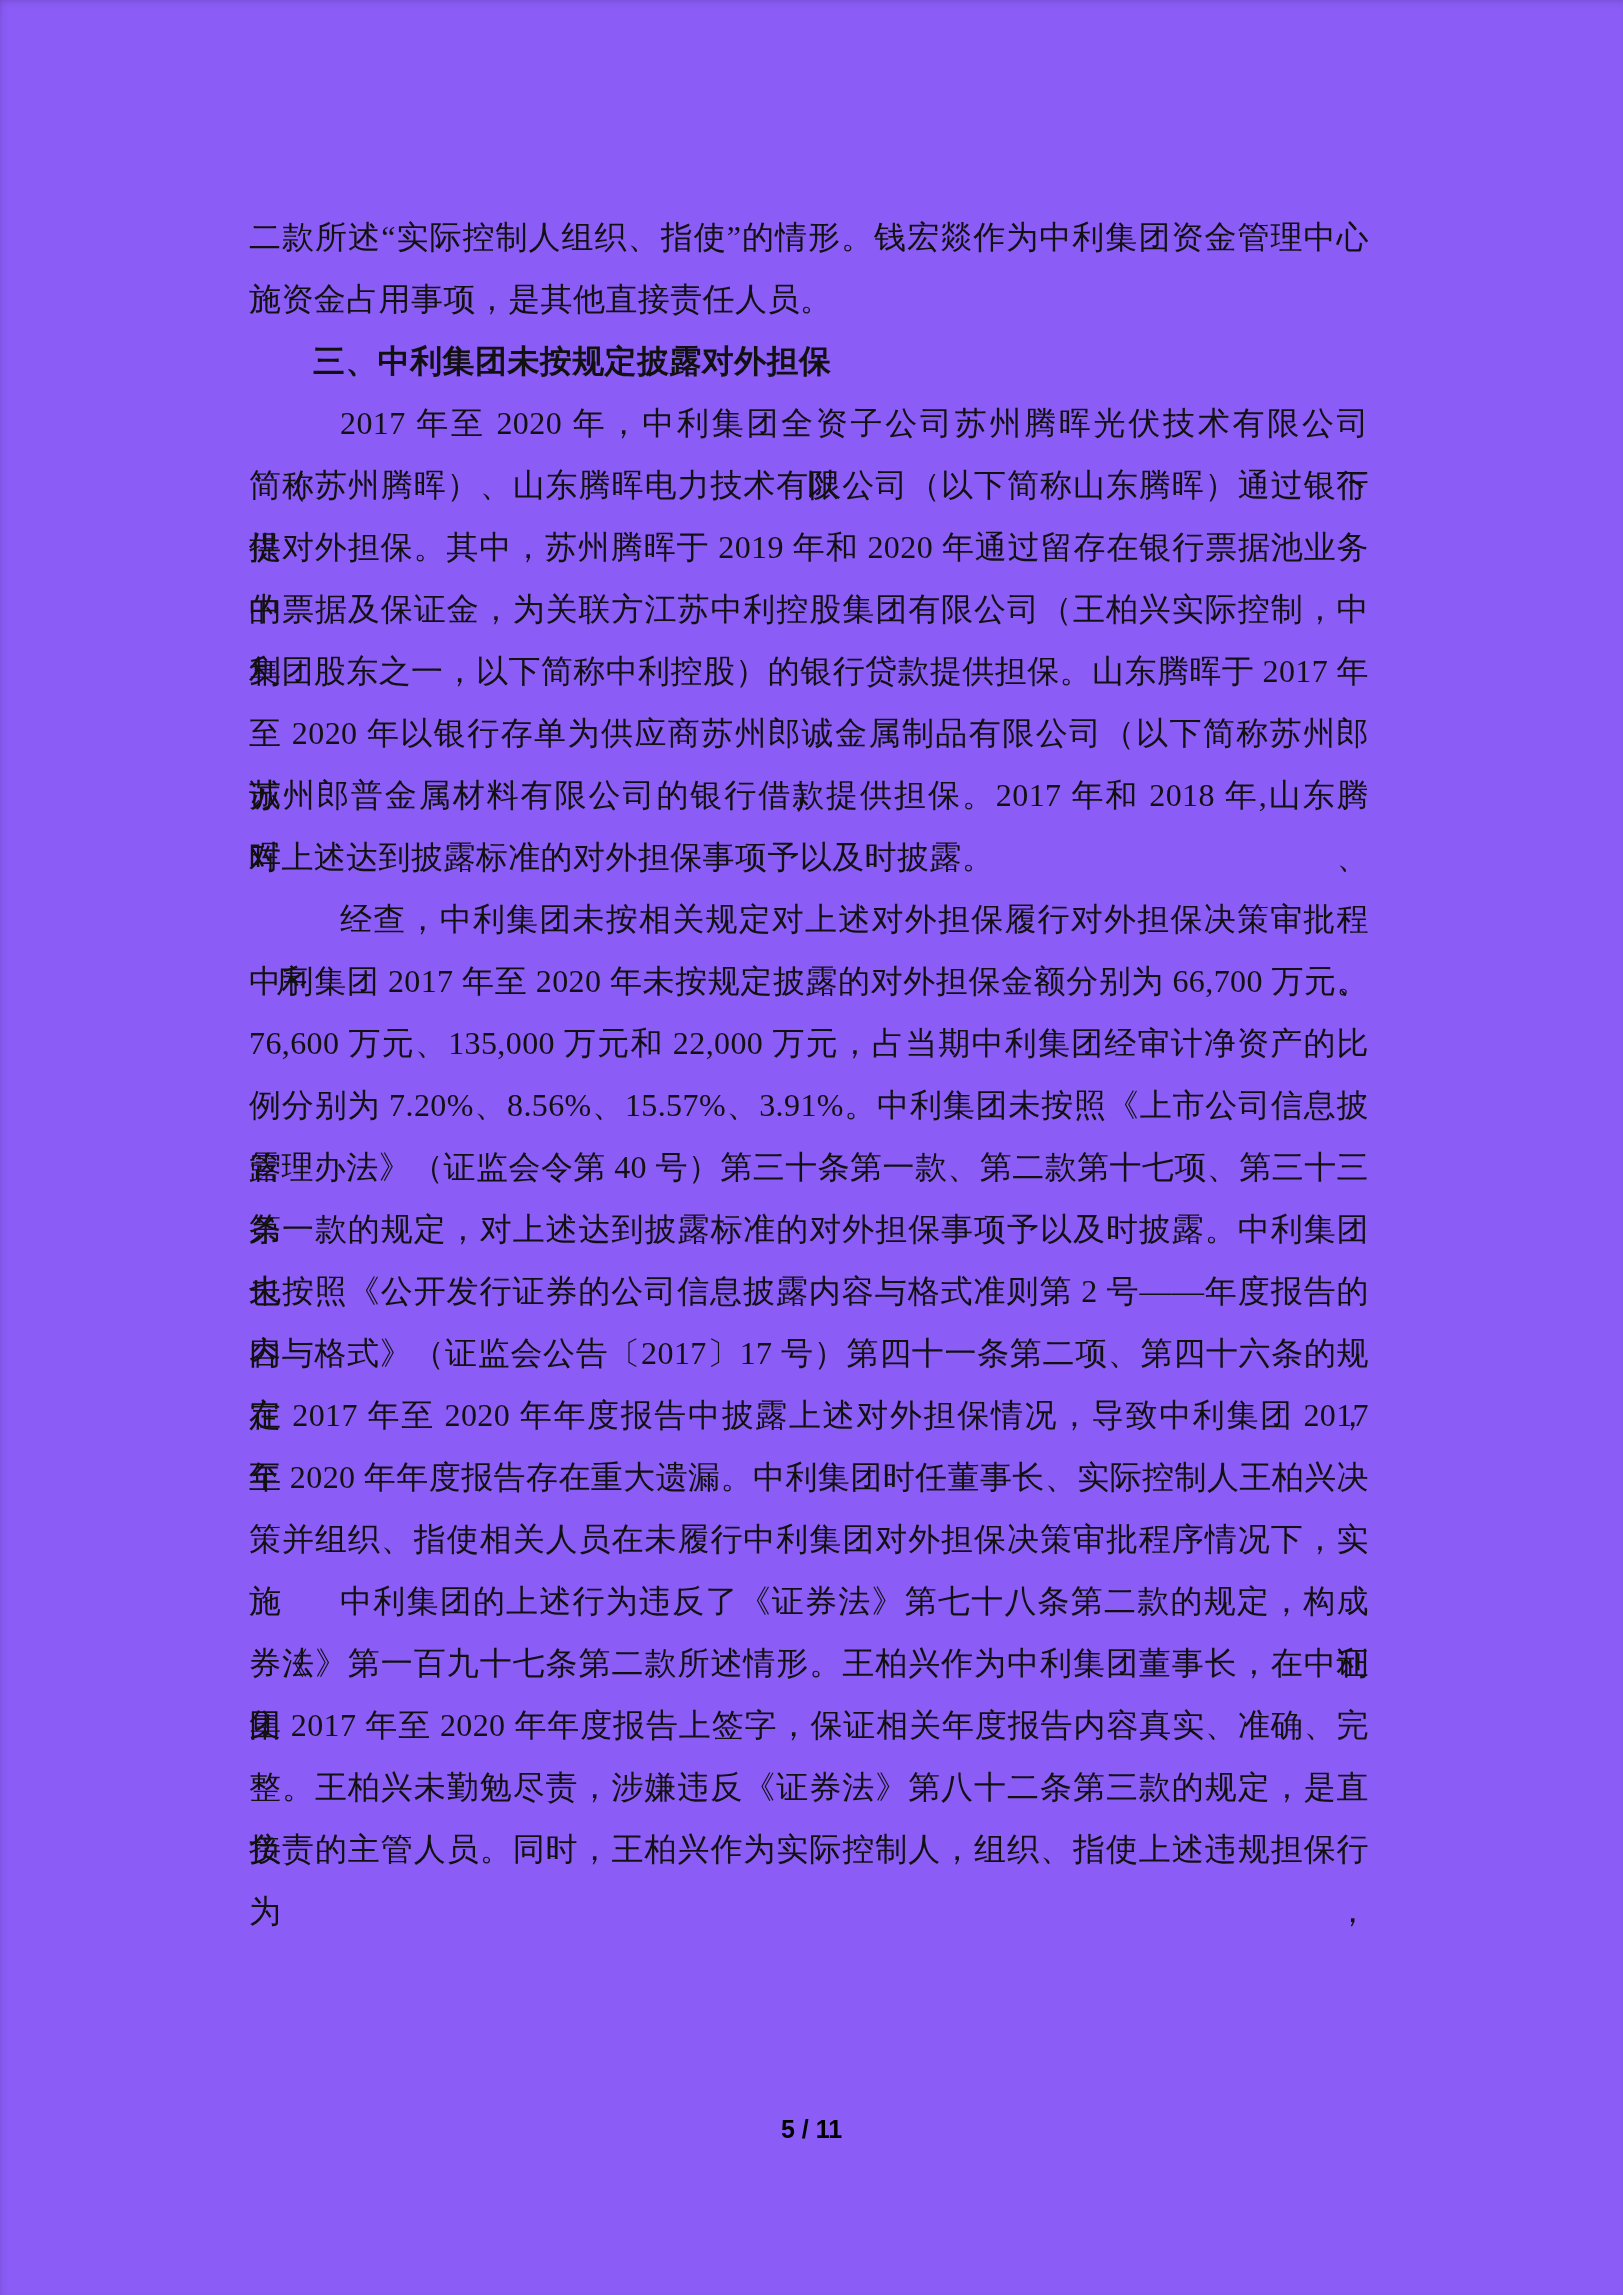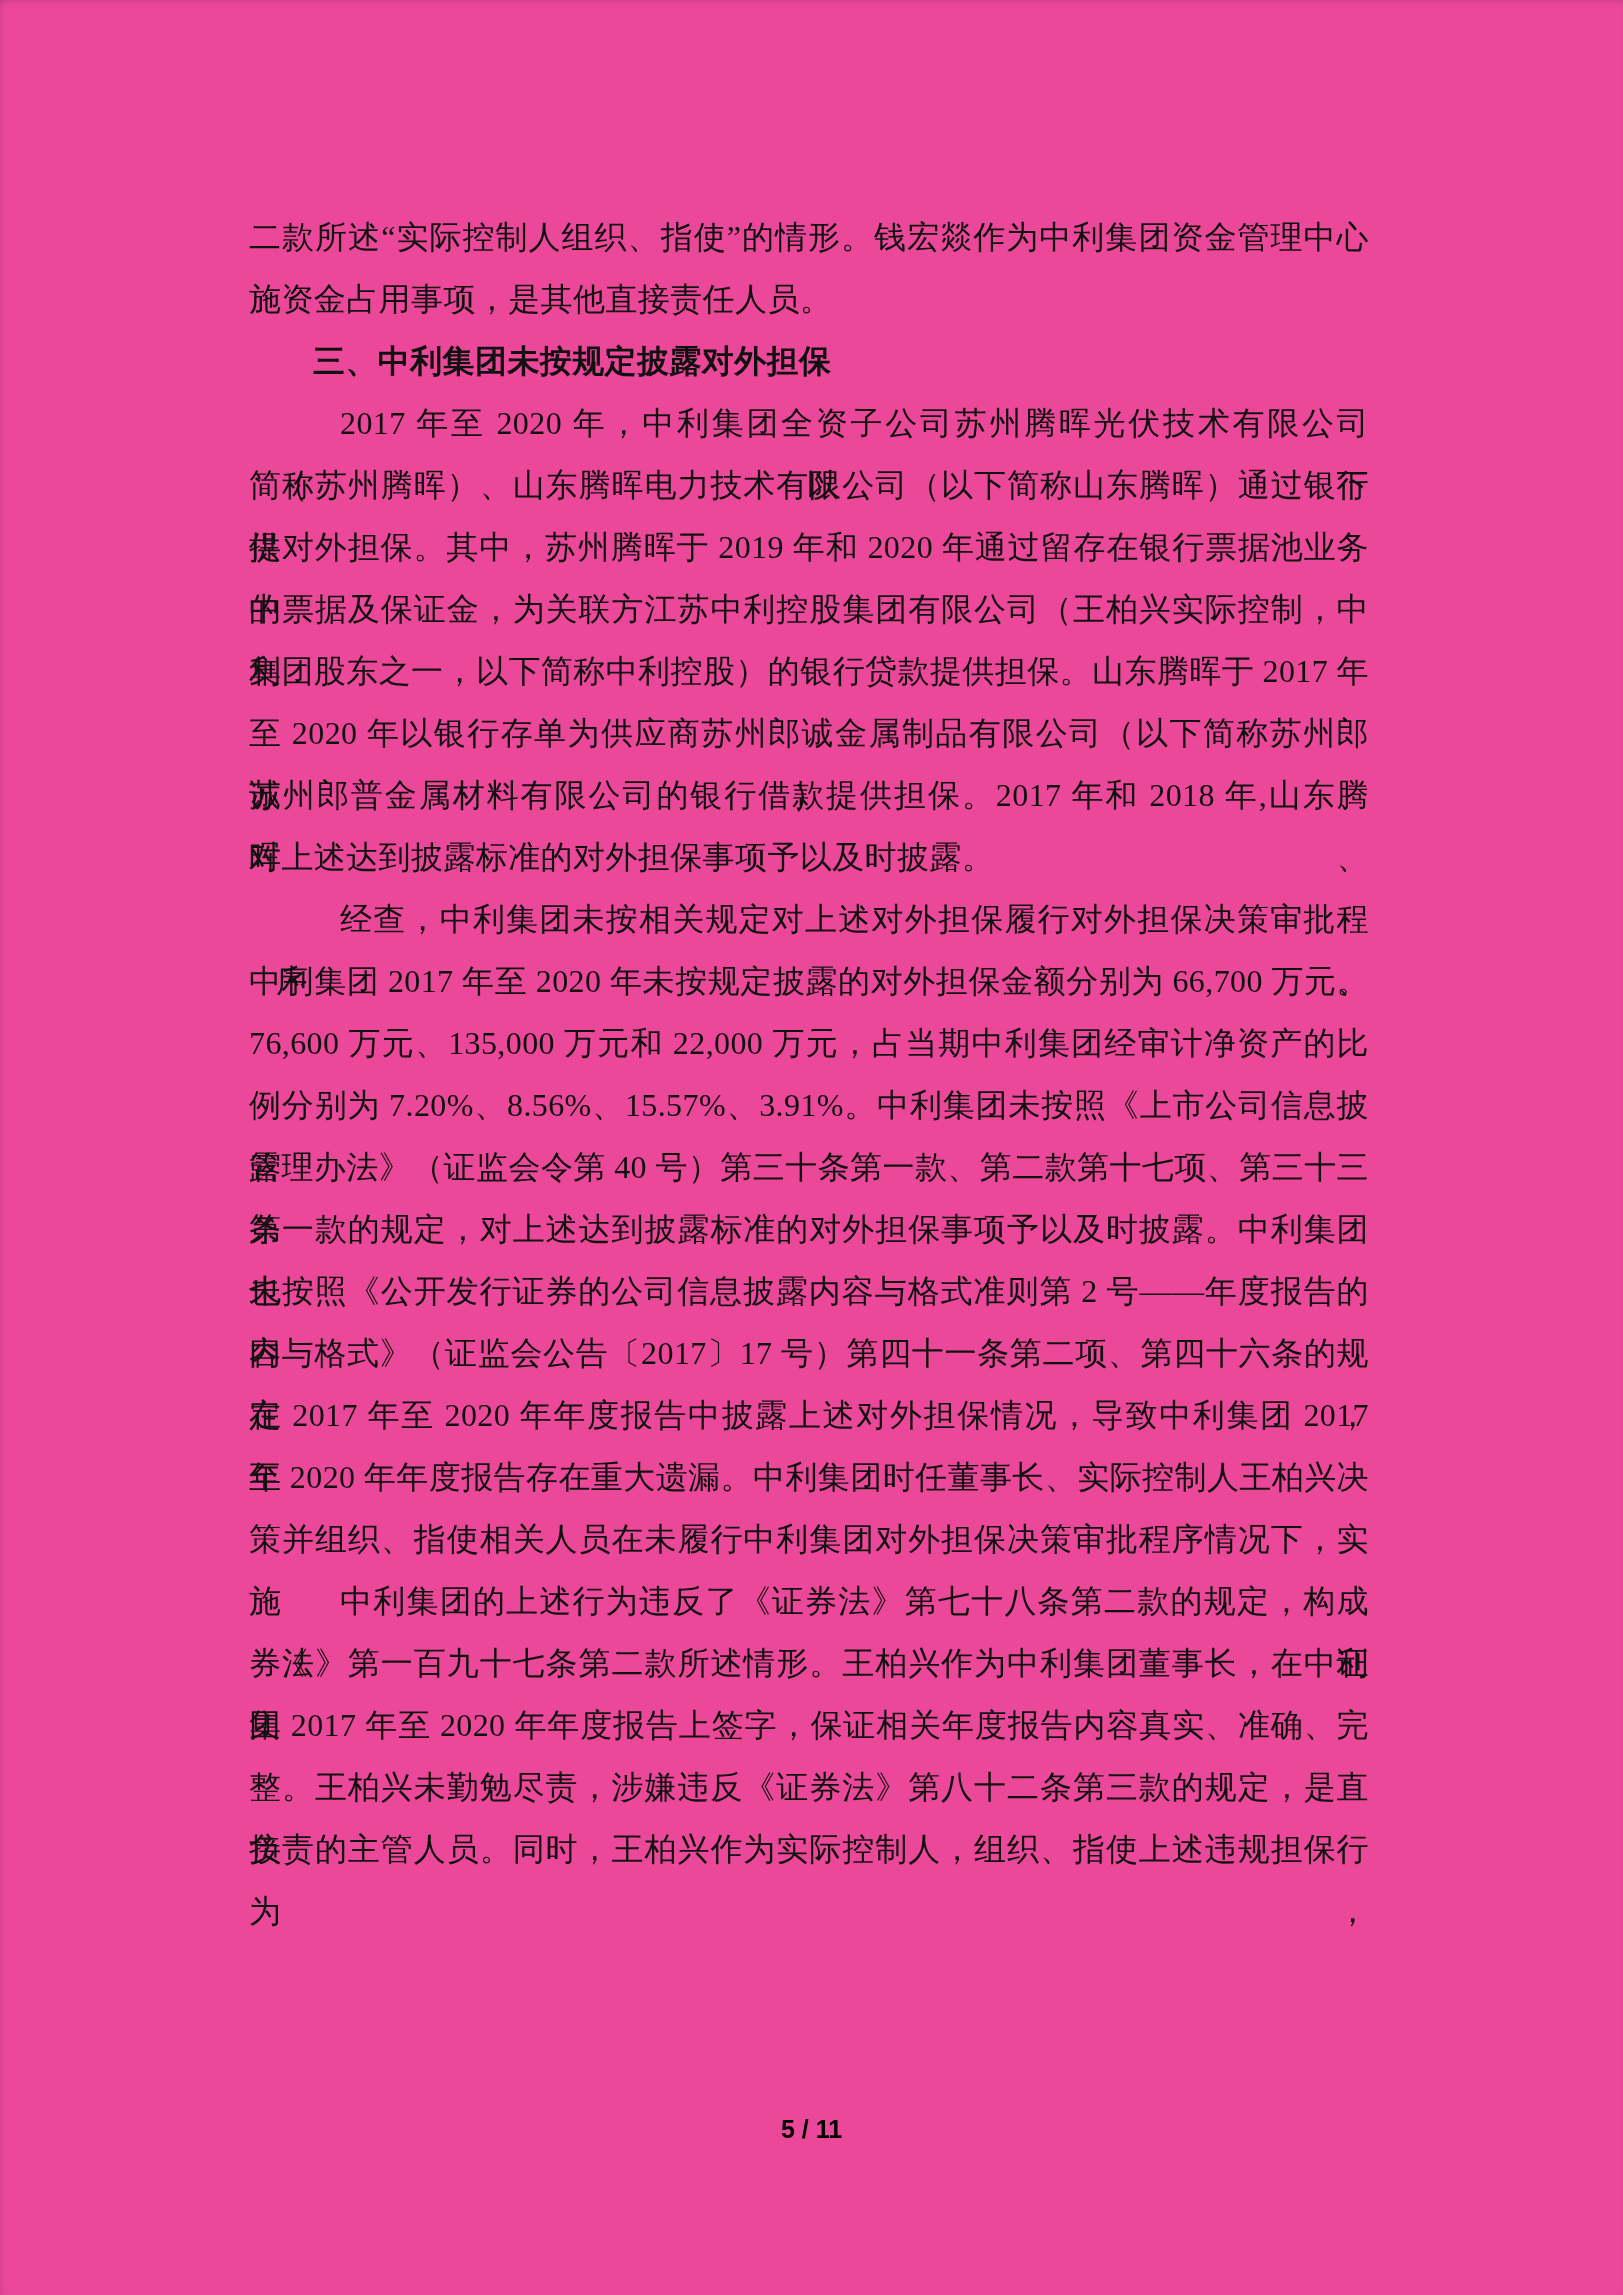--- a/index.html
+++ b/index.html
@@ -5,21 +5,21 @@
   html, body {
     margin: 0;
     padding: 0;
     background: #e8e8e8;
   }
   .page {
     position: relative;
     width: 1623px;
     height: 2295px;
     margin: 0 auto;
-    background: #ec4899;
+    background: #8b5cf6;
     overflow: hidden;
     font-family: "Liberation Serif", "DejaVu Serif", serif;
     color: #111111;
   }
   
   .page::before {
     content: "";
     position: absolute;
     inset: 0;
     pointer-events: none;

